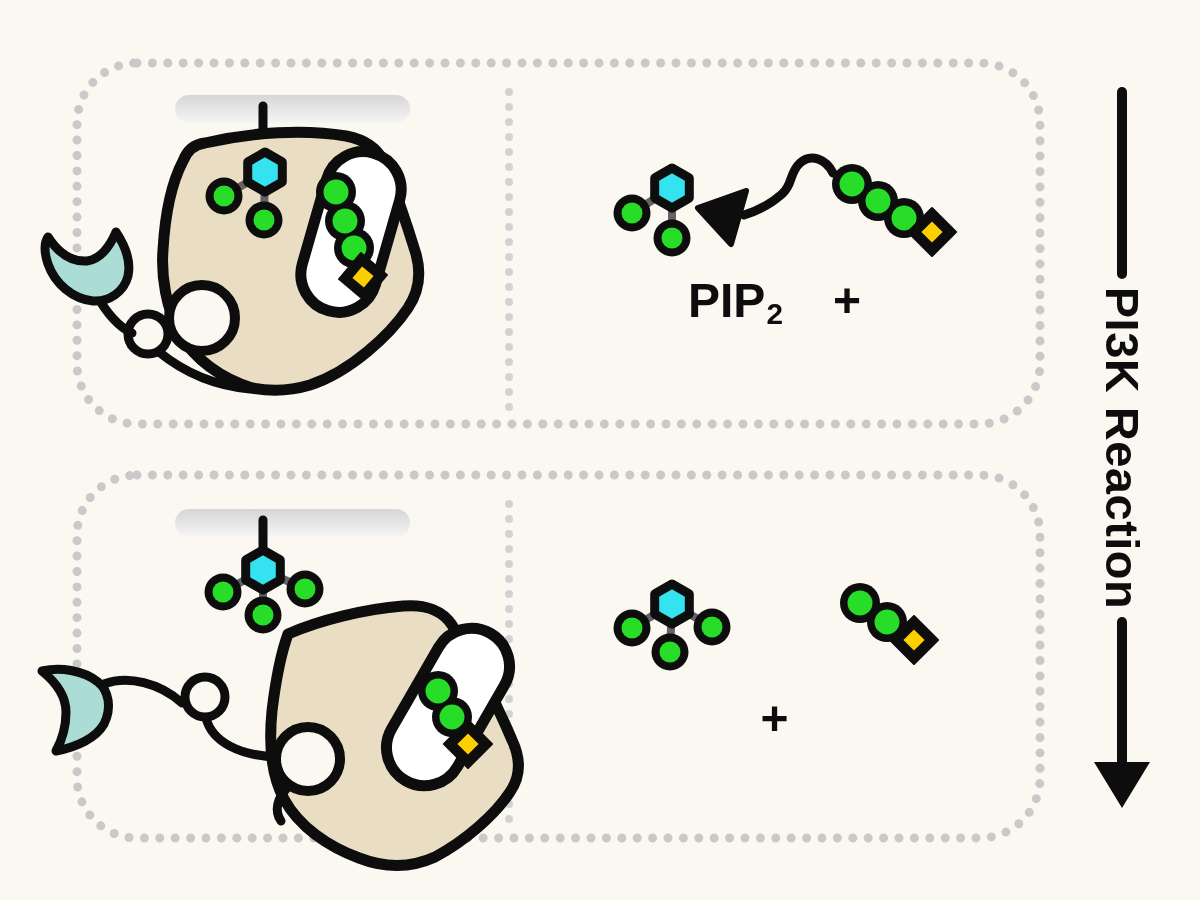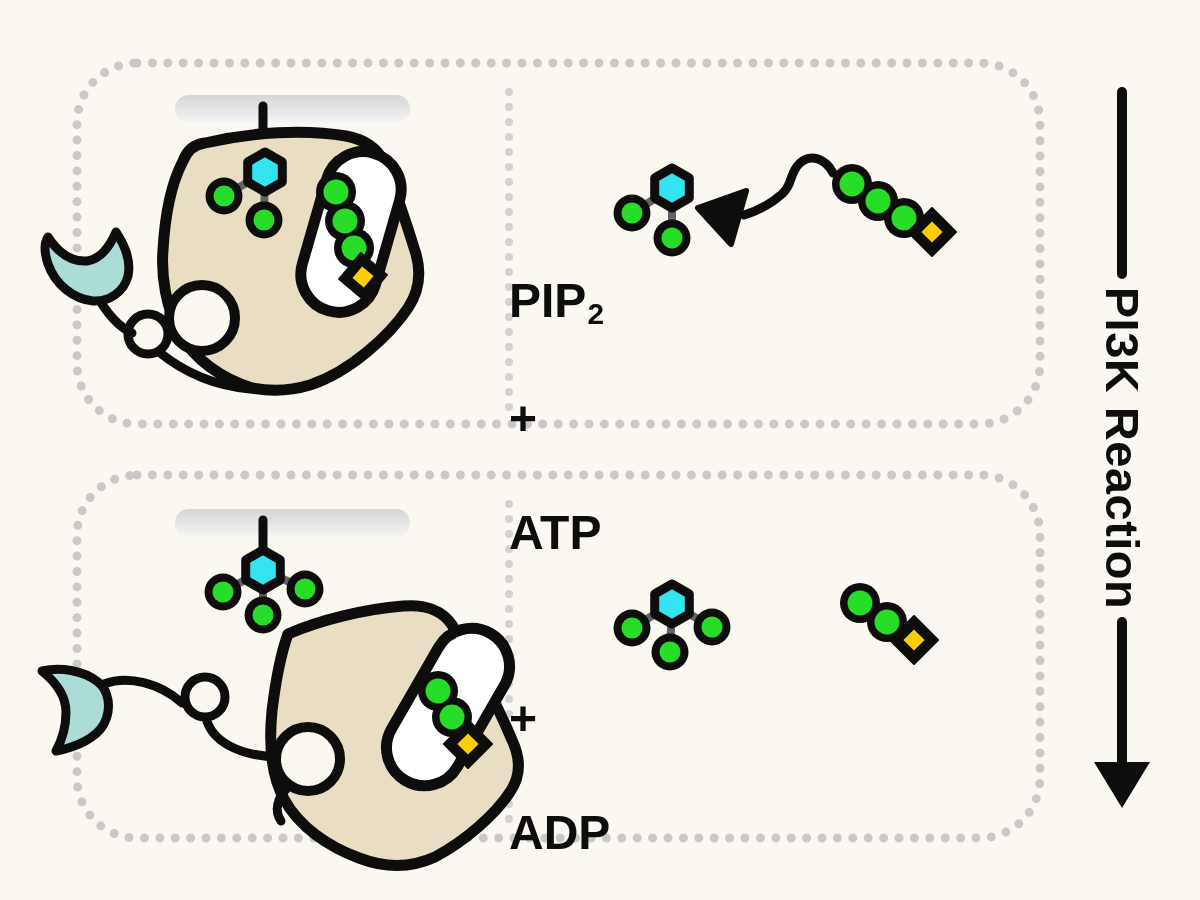--- a/index.html
+++ b/index.html
@@ -31,24 +31,23 @@
   .dia-outer{fill:var(--c-ink);stroke:var(--c-ink);stroke-width:2;stroke-linejoin:round;}
   .dia-inner{fill:var(--c-yellow);}
   .squiggle{fill:none;stroke:var(--c-ink);stroke-width:9;stroke-linecap:round;}
   .ahead{fill:var(--c-ink);stroke:var(--c-ink);stroke-width:6;stroke-linejoin:round;}
   .flow{stroke:var(--c-ink);stroke-width:10;stroke-linecap:round;}
   .flowhead{fill:var(--c-ink);}
 
   
   .equation{
     position:absolute;left:509px;width:531px;
-    display:flex;justify-content:center;align-items:flex-start;gap:66px;
+    display:flex;justify-content:center;align-items:flex-start;gap:50px;
     font-weight:bold;font-size:48px;line-height:1;color:var(--c-text);
     white-space:nowrap;
-    flex-direction:column;
   }
   .equation sub{font-size:0.62em;vertical-align:-0.24em;margin-left:1px;}
   #eq-before{top:277px;}
   #eq-after{top:695px;}
   .side-title{
     position:absolute;left:1122px;top:448px;
     transform:translate(-50%,-50%) rotate(90deg);
     font-weight:bold;font-size:47px;letter-spacing:0.5px;line-height:1;
     color:var(--c-text);white-space:nowrap;
   }
@@ -240,23 +239,21 @@
   <g>
     <line class="flow" x1="1122" y1="92" x2="1122" y2="274"></line>
     <line class="flow" x1="1122" y1="622" x2="1122" y2="764"></line>
     <polygon class="flowhead" points="1094,762 1150,762 1122,808"></polygon>
   </g>
 </svg>
 
 <div class="equation" id="eq-before">
   <span><span>PIP</span><sub>2</sub></span>
   <span>+</span>
-  <span>ATP</span>
 </div>
 
 <div class="equation" id="eq-after">
   <span>+</span>
-  <span>ADP</span>
 </div>
 
 <div class="side-title">PI3K Reaction</div>
 
 </div>
 
 </body></html>

